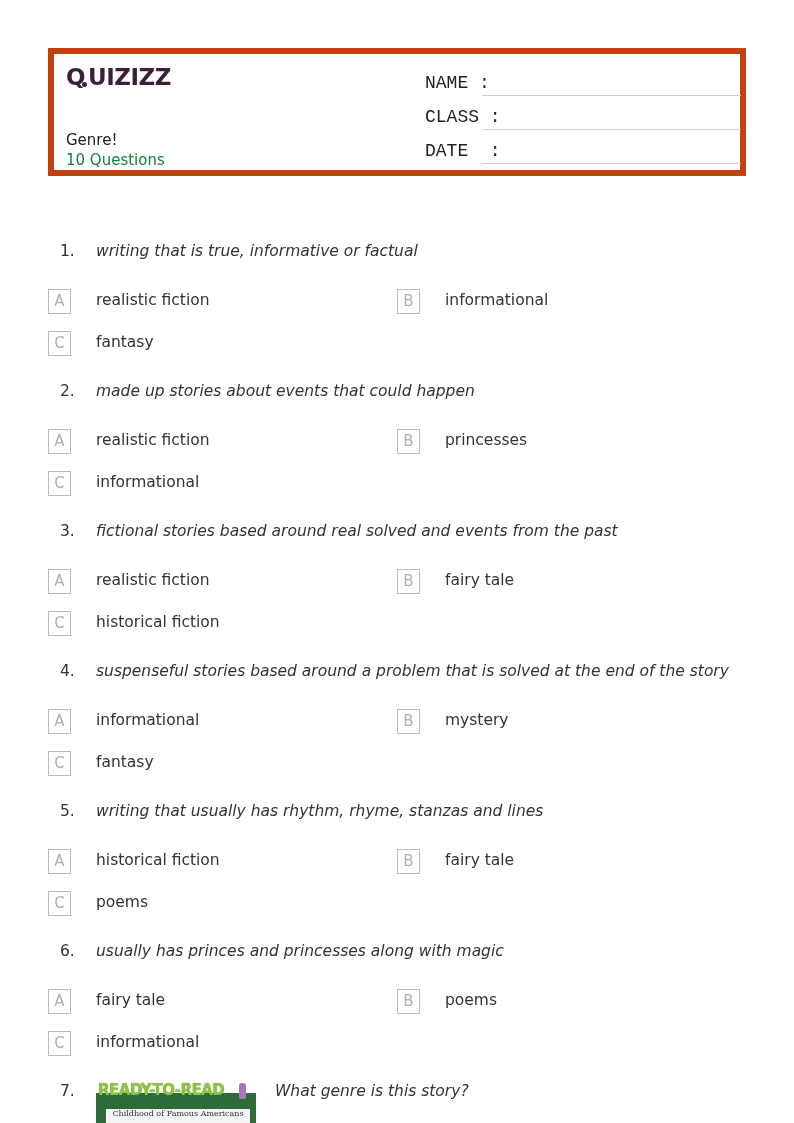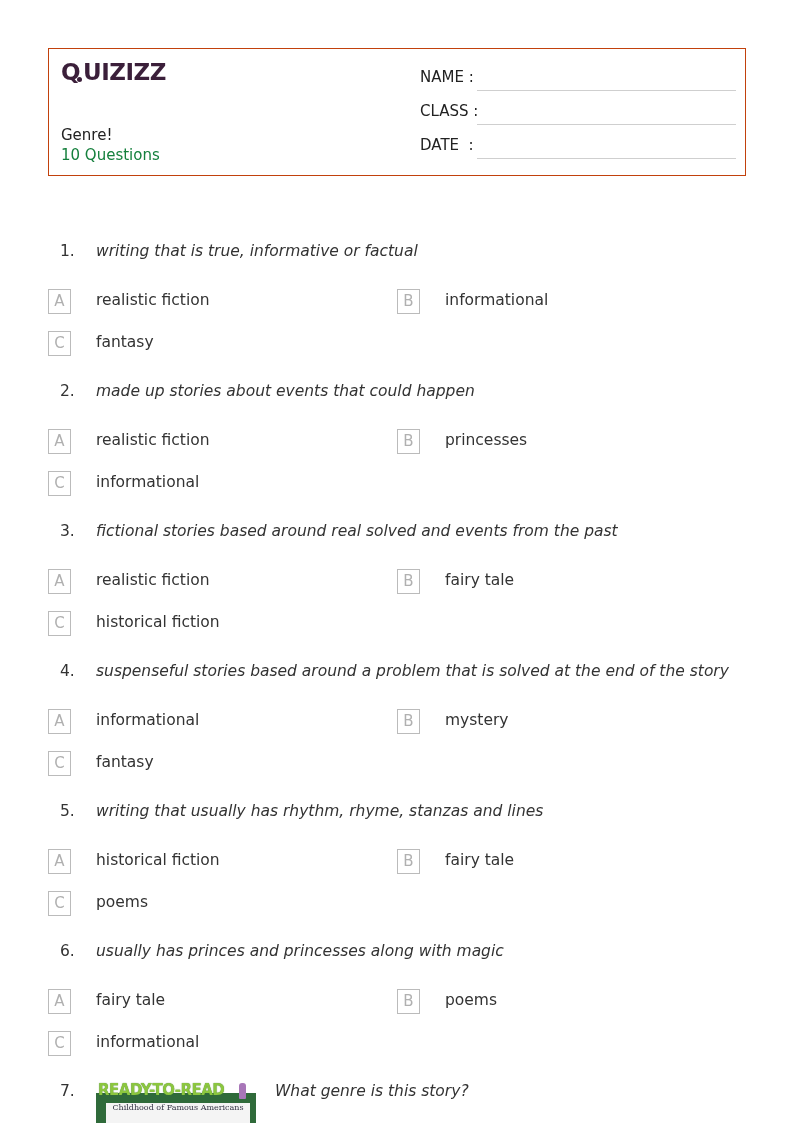--- a/index.html
+++ b/index.html
@@ -1,36 +1,36 @@
 <!DOCTYPE html>
 <html><head>
   <meta charset="utf-8">
   <style>
     * { box-sizing: border-box; margin: 0; padding: 0; }
     html, body { width: 794px; height: 1123px; overflow: hidden; background: #ffffff; }
     body { font-family: "DejaVu Sans", "Liberation Sans", sans-serif; color: #333333; position: relative; }
 
     .header-box {
       position: absolute; left: 48px; top: 48px; width: 698px; height: 128px;
-      border: 1px solid #c2410c;
+      border: 6px solid #c2410c;
     }
     .logo {
       position: absolute; left: 12px; top: 10px;
       font-family: "DejaVu Sans", sans-serif; font-weight: bold;
       font-size: 23px; letter-spacing: -0.5px; color: #3b1f3a;
     }
     .logo .q-dot {
       display: inline-block; width: 5px; height: 5px; border-radius: 50%;
       background: #3b1f3a; vertical-align: -2px; margin-left: -3px; margin-right: 1px;
     }
     .title { position: absolute; left: 12px; top: 77px; font-size: 15px; color: #222; }
     .count { position: absolute; left: 12px; top: 97px; font-size: 15px; color: #15803d; }
 
     .field { position: absolute; left: 371px; height: 24px; width: 316px; }
-    .field .lbl { position: absolute; left: 0; top: 0; font-size: 15px; color: #222; white-space: pre; }
+    .field .lbl { position: absolute; left: 0; top: 0; font-size: 18px; color: #222; white-space: pre; font-family: Liberation Mono, monospace; }
     .field .line { position: absolute; left: 57px; right: 0; top: 22px; border-bottom: 1px solid #cfcfcf; }
     .f-name { top: 19px; } .f-class { top: 53px; } .f-date { top: 87px; }
 
     .question { position: absolute; left: 0; width: 794px; }
     .q-num { position: absolute; left: 60px; top: 0; font-size: 15.5px; color: #333; }
     .q-text { position: absolute; left: 96px; top: 0; font-size: 15.5px; color: #333; white-space: nowrap; font-style: italic; }
     .opt-box {
       position: absolute; width: 23px; height: 25px; border: 1px solid #bbbbbb;
       font-size: 15px; color: #b0b0b0; text-align: center; line-height: 23px;
     }
@@ -42,21 +42,21 @@
     }
     .cover .brand {
       position: absolute; left: 2px; top: 0; font-family: "DejaVu Sans", sans-serif; font-weight: bold;
       font-size: 15px; color: #8cc63f; letter-spacing: -0.5px; text-shadow: 0 0 1px #3d7a2a;
     }
     .cover .figure {
       position: absolute; right: 10px; top: 2px; width: 7px; height: 16px;
       background: #a876b8; border-radius: 3px 3px 1px 1px;
     }
     .cover .banner {
-      position: absolute; left: 10px; right: 6px; bottom: 0; height: 20px; background: #f4f4f4;
+      position: absolute; left: 10px; right: 6px; bottom: 0; height: 14px; background: #f4f4f4;
       font-family: "DejaVu Serif", serif; font-size: 8px; line-height: 9px; color: #334;
       text-align: center; white-space: nowrap; overflow: hidden;
     }
   </style>
 </head>
 <body>
 
 <div class="header-box">
   <div class="logo">Q<span class="q-dot"></span>UIZIZZ</div>
   <div class="title">Genre!</div>

